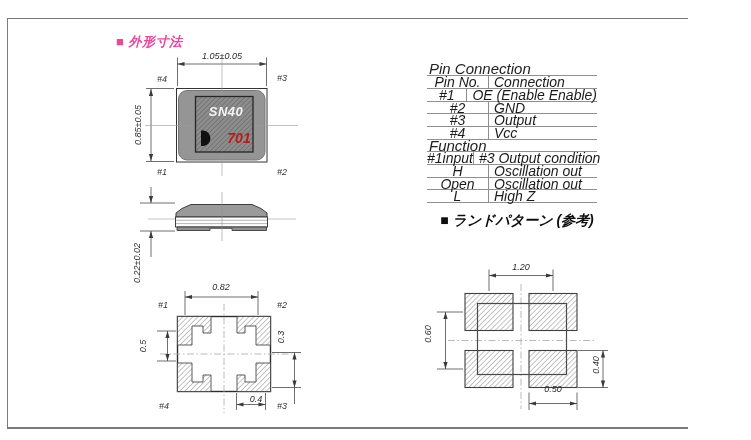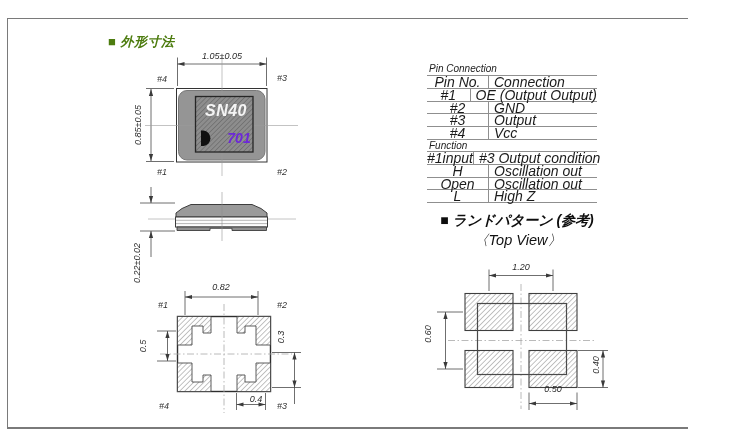--- a/index.html
+++ b/index.html
@@ -5,29 +5,29 @@
   html,body{margin:0;padding:0;background:#fff;}
   #page{position:relative;width:688px;height:440px;background:#fff;overflow:hidden;
         font-family:"Liberation Sans","DejaVu Sans",sans-serif;font-style:italic;}
   .frame{position:absolute;left:7px;top:18px;width:739px;height:408px;
          border:1.5px solid #7a7a7a;border-bottom-width:2.5px;background:#fff;}
   .abs{position:absolute;}
   .lbl{position:absolute;font-size:9px;color:#2b2b2b;line-height:1;white-space:nowrap;}
   .ctr{transform:translate(-50%,-50%);text-align:right;}
   .rot{transform:translate(-50%,-50%) rotate(-90deg);}
   .pin{font-size:9px;color:#333;}
-  .h-main{position:absolute;left:108px;top:33px;font-size:13px;font-weight:bold;color:#4d7c0f;letter-spacing:.5px;}
+  .h-main{position:absolute;left:116px;top:33px;font-size:13px;font-weight:bold;color:#ec4899;letter-spacing:.5px;}
   .unit{position:absolute;left:694px;top:3px;font-size:11px;font-weight:bold;color:#111;}
   .land-title{position:absolute;left:517px;top:212px;transform:translateX(-50%);
               font-size:14px;font-weight:bold;color:#0d0d0d;white-space:nowrap;}
   .land-sub{position:absolute;left:518px;top:231px;transform:translateX(-50%);
             font-size:14.5px;color:#111;white-space:nowrap;}
-  .mark1{position:absolute;font-size:16px;font-weight:600;color:#f4f4f4;letter-spacing:.5px;}
-  .mark2{position:absolute;font-size:14px;font-weight:600;color:#6d28d9;}
-  .tbl-label{position:absolute;font-size:10px;color:#222;line-height:10px;white-space:nowrap;}
+  .mark1{position:absolute;font-size:13px;font-weight:600;color:#f4f4f4;letter-spacing:.5px;}
+  .mark2{position:absolute;font-size:14px;font-weight:600;color:#b91c1c;}
+  .tbl-label{position:absolute;font-size:15px;color:#222;line-height:10px;white-space:nowrap;}
   .tbl{position:absolute;width:170px;border-top:1px solid #8f8f8f;}
   .trow{display:flex;height:11.8px;border-bottom:1px solid #8f8f8f;font-size:14px;color:#1b1b1b;}
   .c1{width:61px;border-right:1px solid #8f8f8f;display:flex;align-items:center;justify-content:center;}
   .c2{flex:1;display:flex;align-items:center;padding-left:5px;white-space:nowrap;}
   svg{position:absolute;overflow:visible;}
 </style>
 </head>
 <body>
 
 <div id="page">
@@ -141,21 +141,21 @@
   <span class="lbl pin ctr" style="left:282px;top:406px">#3</span>
 
   <div class="tbl-label" style="left:429px;top:64px">Pin Connection</div>
   <div class="tbl" style="left:427px;top:75px">
     <div class="trow">
       <div class="c1">Pin No.</div>
       <div class="c2">Connection</div>
     </div>
     <div class="trow">
       <div class="c1">#1</div>
-      <div class="c2">OE (Output Output)</div>
+      <div class="c2">OE (Enable Enable)</div>
     </div>
     <div class="trow">
       <div class="c1">#2</div>
       <div class="c2">GND</div>
     </div>
     <div class="trow">
       <div class="c1">#3</div>
       <div class="c2">Output</div>
     </div>
     <div class="trow">
@@ -178,21 +178,20 @@
       <div class="c1">Open</div>
       <div class="c2">Oscillation out</div>
     </div>
     <div class="trow">
       <div class="c1">L</div>
       <div class="c2">High Z</div>
     </div>
   </div>
 
   <div class="land-title">■ ランドパターン (参考)</div>
-  <div class="land-sub">〈Top View〉</div>
   <svg class="abs" style="left:410px;top:255px" width="210" height="165" viewBox="410 255 210 165">
     <defs>
       <pattern id="hC" width="3.6" height="3.6" patternUnits="userSpaceOnUse" patternTransform="rotate(45)">
         <rect width="3.6" height="3.6" fill="#ffffff"></rect>
         <line x1="0" y1="0" x2="0" y2="3.6" stroke="#878787" stroke-width="1"></line>
       </pattern>
     </defs>
     <line x1="521" y1="284" x2="521" y2="409" stroke="#a8a8a8" stroke-width="0.8" stroke-dasharray="7 2.5 1.5 2.5"></line>
     <line x1="448" y1="340.5" x2="596" y2="340.5" stroke="#a8a8a8" stroke-width="0.8" stroke-dasharray="7 2.5 1.5 2.5"></line>
     <rect x="465" y="293.5" width="48" height="37" fill="url(#hC)" stroke="#3f3f3f" stroke-width="1.1"></rect>

